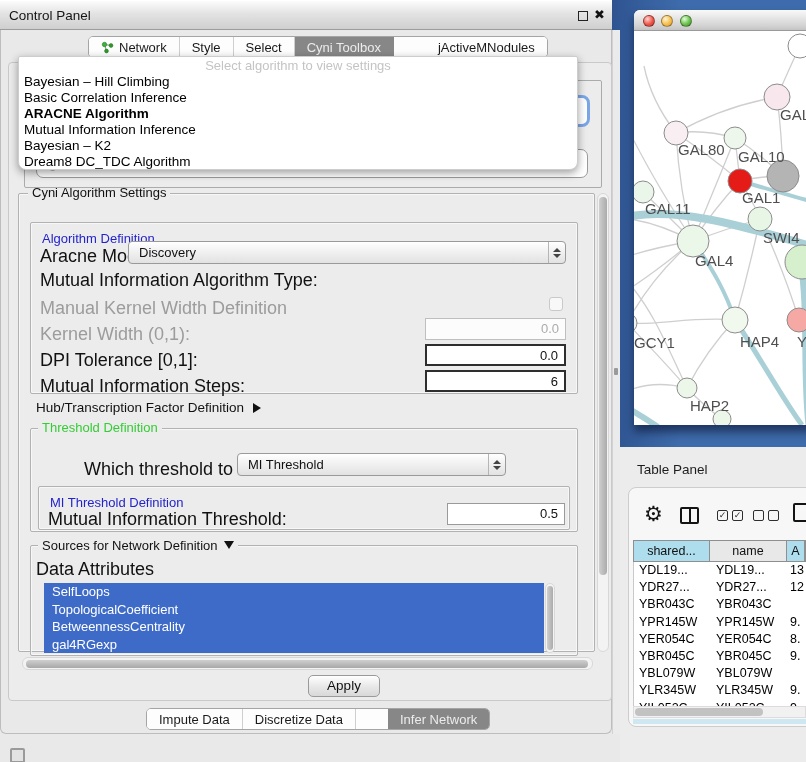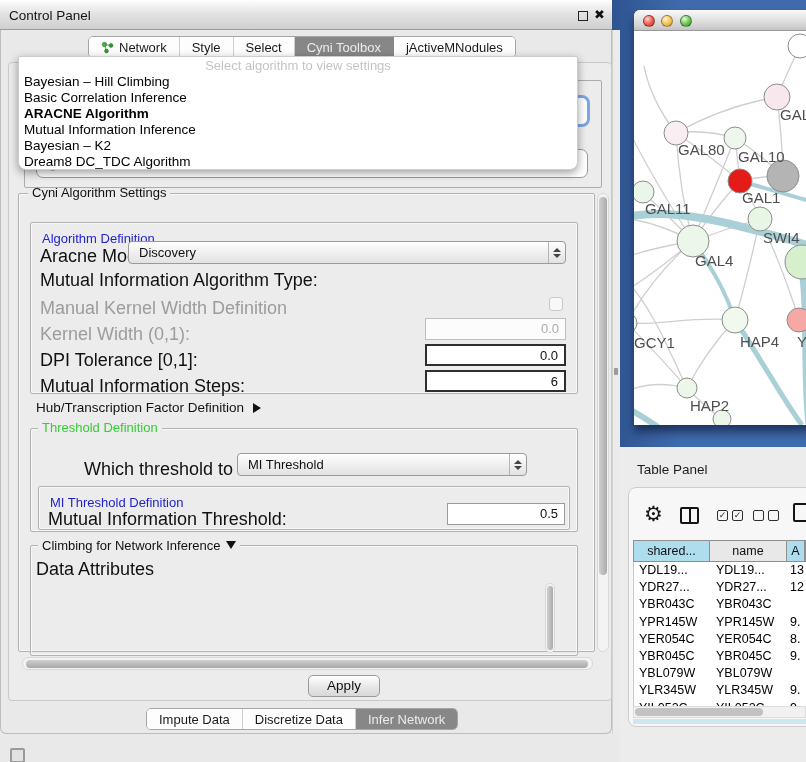--- a/index.html
+++ b/index.html
@@ -14,21 +14,21 @@
     border-top:1px solid #fff;}
   .titlebar .t{position:absolute;left:9px;top:7px;font-size:13.5px;color:#151515;}
   .float-ic{position:absolute;left:578px;top:10px;width:10px;height:10px;border:1.5px solid #222;background:transparent;}
   .close-ic{position:absolute;left:594px;top:6px;font-size:13px;font-weight:bold;color:#111;}
   .cp-body{left:0;top:30px;width:612px;height:704px;background:#e9e9e9;border:1px solid #bdbdbd;border-top:none;border-radius:0 0 6px 6px;}
   .inner-panel{left:8px;top:62px;width:604px;height:639px;background:#ececec;border:1px solid #c9c9c9;border-radius:4px;}
 
   
   .tabbar{display:inline-flex;height:22px;border:1px solid #a5a5a5;border-radius:5px;overflow:hidden;background:#fdfdfd;}
   .tab{display:flex;align-items:center;padding:0 12px;font-size:13px;color:#1a1a1a;background:#fdfdfd;border-right:1px solid #cfcfcf;white-space:nowrap;}
-  .tab:last-child{border-right:none;}
+  .tab:last-child{border-right:none;margin-left:32px;}
   .tab.sel{background:#878787;color:#ececec;border-right-color:#878787;}
   .tab .ic{margin-right:5px;display:inline-flex;}
 
   
   .popup{left:18px;top:56px;width:560px;height:114px;background:#fff;border:1px solid #cdcdcd;
     border-radius:2px 2px 8px 8px;box-shadow:0 3px 9px rgba(0,0,0,.38);z-index:10;overflow:hidden;}
   .pholder{height:17px;line-height:17px;text-align:center;color:#c4c4c4;font-size:13px;}
   .pitem{height:16px;line-height:16px;padding-left:5px;font-size:13.5px;color:#000;}
   .pitem.bold{font-weight:bold;}
 
@@ -219,42 +219,48 @@
   </div>
 
   <div class="abs" style="left:36px;top:400px;font-size:13.5px;">
     <span>Hub/Transcription Factor Definition</span><span class="tri-right"></span>
   </div>
 
   <div class="abs grp" style="left:30px;top:428px;width:548px;height:104px;"></div>
   <span class="glabel green" style="left:38px;top:421px;">Threshold Definition</span>
 
   <span class="lbl" style="left:84px;top:459px;">Which threshold to use:</span>
-  <div class="combo" style="left:237px;top:453px;width:290px;">
+  <div class="combo" style="left:237px;top:453px;width:269px;">
     <span class="cv">MI Threshold</span>
     <span class="spin">
         <i class="up"></i>
         <i class="dn"></i>
       </span>
   </div>
 
   <div class="abs grp" style="left:38px;top:486px;width:532px;height:44px;"></div>
   <span class="glabel blue" style="left:46px;top:479px;">MI Threshold Definition</span>
 
   <span class="lbl" style="left:48px;top:509px;">Mutual Information Threshold:</span>
   <div class="field lite" style="left:447px;top:503px;width:118px;">
     <span class="fv">0.5</span>
   </div>
 
   <div class="abs grp" style="left:30px;top:545px;width:548px;height:111px;"></div>
   <div class="abs" style="left:38px;top:538px;background:#ececec;padding:0 4px;font-size:13px;">
-    <span>Climbing for Network Inference</span><span class="tri-down"></span>
+    <span>Sources for Network Definition</span><span class="tri-down"></span>
   </div>
   <span class="lbl" style="left:36px;top:559px;">Data Attributes</span>
 
+  <div class="abs attr-list" id="attr-list">
+      <div class="aitem">SelfLoops</div>
+      <div class="aitem">TopologicalCoefficient</div>
+      <div class="aitem">BetweennessCentrality</div>
+      <div class="aitem">gal4RGexp</div>
+    </div>
   <div class="abs vscroll" style="left:545px;top:583px;width:10px;height:70px;">
     <span class="vthumb" style="left:1px;top:2px;width:6px;height:64px;"></span>
   </div>
 
   <div class="abs hscroll" style="left:22px;top:657px;width:571px;height:13px;">
     <span class="hthumb" style="left:3px;top:2px;width:562px;height:8px;"></span>
   </div>
 
   <div class="btn" style="left:268px;top:675px;width:72px;height:22px;margin-left:40px;">Apply</div>
 

